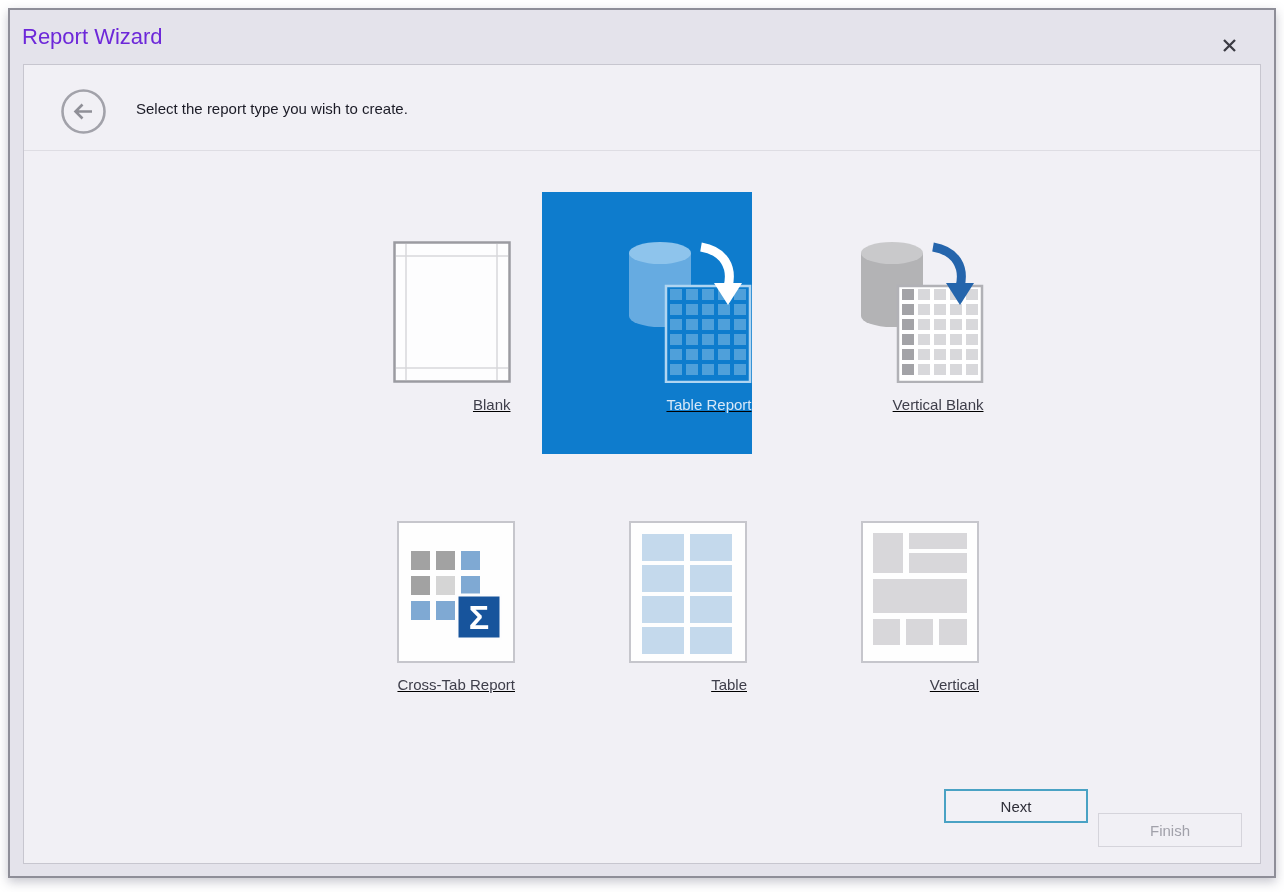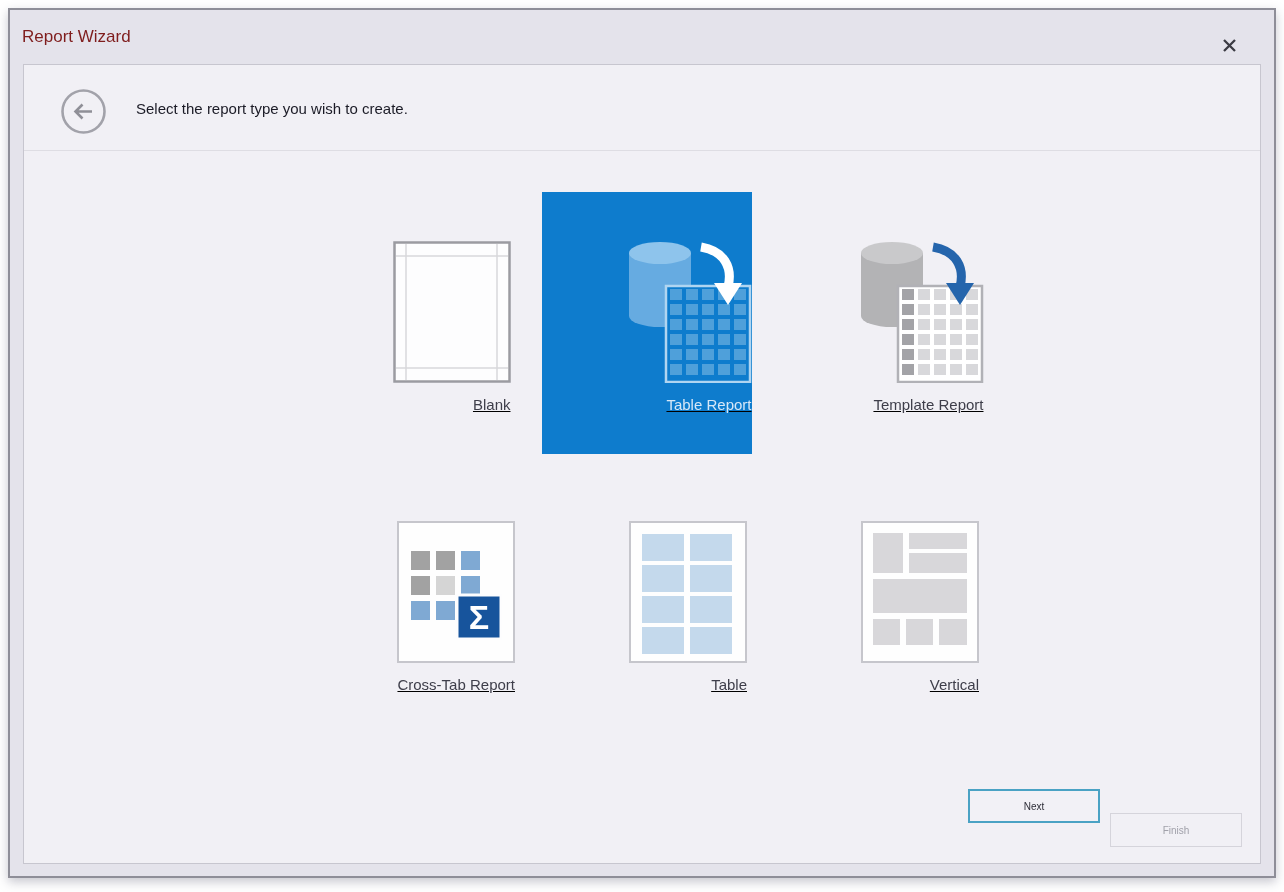--- a/index.html
+++ b/index.html
@@ -4,21 +4,21 @@
 <style>
   * { margin:0; padding:0; box-sizing:border-box; }
   html,body { width:1284px; height:892px; background:#ffffff;
     font-family:"Liberation Sans", sans-serif; overflow:hidden; }
 
   .dialog { position:absolute; left:8px; top:8px; width:1268px; height:870px;
     background:var(--titlebar-bg,#e4e3eb); border:2px solid #8e8e98;
     box-shadow:0 4px 10px rgba(130,130,148,.45); }
 
   .titlebar { height:54px; display:flex; align-items:center; padding-left:12px; }
-  .title { font-size:17px; color:#7f1d1d; }
+  .title { font-size:22px; color:#6d28d9; }
   .close-btn { position:absolute; top:22px; right:32px; width:26px; height:26px;
     display:flex; align-items:center; justify-content:center; cursor:pointer; background:transparent; border:none; }
 
   .panel { position:absolute; left:13px; right:13px; top:54px; bottom:12px;
     background:var(--panel-bg,#f1f0f5); border:1px solid #c7c6cf;text-decoration:underline; }
 
   .header { height:86px; border-bottom:1px solid #deddе3;
     border-bottom:1px solid #deddE3; position:relative; }
   .back-btn { position:absolute; left:36px; top:23px; width:47px; height:47px;
     background:transparent; border:none; cursor:pointer; padding:0; }
@@ -29,22 +29,22 @@
   .tile-row { display:flex; gap:22px; }
   .tile { width:210px; height:262px; display:flex; flex-direction:column;
     align-items:flex-end; cursor:pointer; }
   .tile .iconbox { margin-top:49px; height:142px; display:flex;
     align-items:center; justify-content:center; }
   .tile .tile-label { margin-top:13px; font-size:15px; color:#3e3e4a; }
   .tile.selected { background:var(--selected-tile-bg,#0e7ccd);margin-left:9px; }
   .tile.selected .tile-label { color:#d6e7f7; }
 
   .footer { position:absolute; right:18px; bottom:16px; display:flex; gap:10px; }
-  .btn { width:132px; height:34px; font-family:"Liberation Sans",sans-serif;
-    font-size:10px; display:flex; align-items:center; justify-content:center; }
+  .btn { width:144px; height:34px; font-family:"Liberation Sans",sans-serif;
+    font-size:15px; display:flex; align-items:center; justify-content:center; }
   .btn-next { background:#f2f1f6; border:2px solid var(--next-button-border,#4aa2c4);
     color:#2e2e38; cursor:pointer; }
   .btn-finish { background:#f1f0f5; border:1px solid #d5d4db; color:#a1a1aa;margin-top:24px; }
 </style>
 </head>
 <body>
 
 <div class="dialog">
 
   <div class="titlebar">
@@ -120,21 +120,21 @@
               </defs>
               <path d="M0,12 v63 a31,11 0 0 0 62,0 v-63" fill="#b3b3b5"></path>
               <ellipse cx="31" cy="12" rx="31" ry="11" fill="#c9c9cb"></ellipse>
               <rect x="37" y="45" width="84" height="96" fill="#ffffff" stroke="#b1b1b6" stroke-width="2.5"></rect>
               <rect x="41" y="48" width="12" height="86" fill="url(#vdark)"></rect>
               <rect x="57" y="48" width="60" height="86" fill="url(#vlight)"></rect>
               <path d="M72,6 C95,10 104,26 99,46" fill="none" stroke="#2565ac" stroke-width="9"></path>
               <polygon points="85,42 113,42 99,64" fill="#2565ac"></polygon>
             </svg>
           </div>
-          <div class="tile-label">Template Report</div>
+          <div class="tile-label">Vertical Blank</div>
         </div>
 
       </div>
 
       <div class="tile-row">
 
         <div class="tile">
           <div class="iconbox">
             <svg width="118" height="142" viewBox="0 0 118 142">
               <rect x="1" y="1" width="116" height="140" fill="#fefefe" stroke="#c6c6cc" stroke-width="2"></rect>

